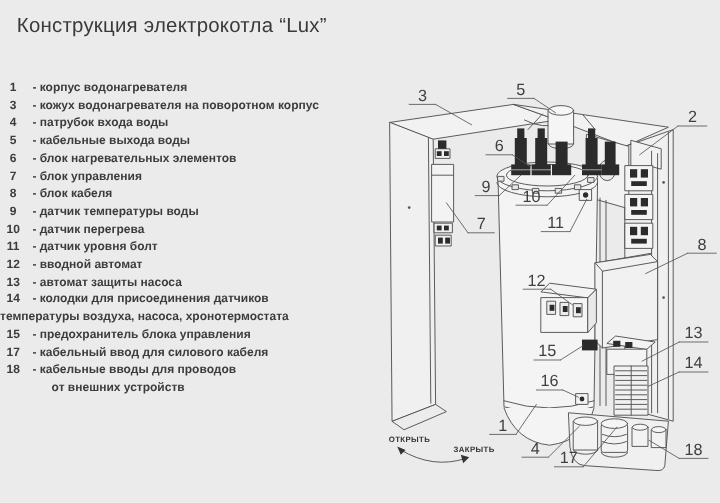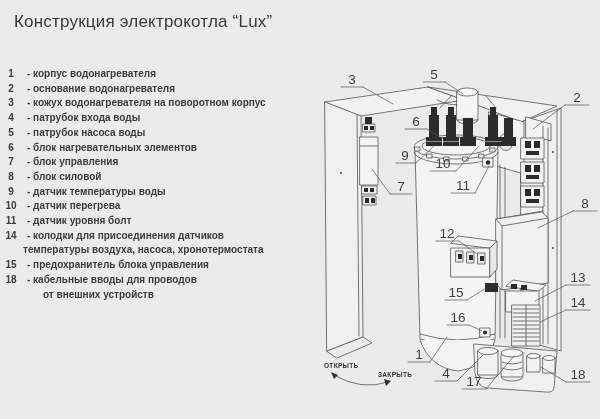--- a/index.html
+++ b/index.html
@@ -13,55 +13,57 @@
     position:absolute;left:14px;top:12px;
     font-size:17px;font-weight:400;color:#3a3a3a;letter-spacing:.2px;
   }
   .legend{
     position:absolute;left:0;top:67px;width:330px;
     font-size:10px;font-weight:bold;line-height:14.7px;color:#3c3c3c;
   }
   .legend .row{white-space:nowrap;}
   .legend .num{display:inline-block;width:22px;text-align:center;}
   .legend .txt{padding-left:5px;}
-  .legend .cont14{margin-left:23px;white-space:nowrap;}
+  .legend .cont14{white-space:nowrap;}
   .legend .cont18{margin-left:43px;white-space:nowrap;}
   .diagram{position:absolute;left:310px;top:40px;width:290px;height:379px;}
   svg text.callout{
     font-family:"Liberation Sans",sans-serif;
     font-size:13.5px;fill:#3f3f3f;
   }
   svg text.swing{
     font-family:"Liberation Sans",sans-serif;
     font-size:6.5px;font-weight:bold;fill:#333;letter-spacing:.3px;
   }
 </style>
 </head>
 <body>
 
 <div class="screen">
 
   <div class="title">Конструкция электрокотла “Lux”</div>
 
   <div class="legend">
     <div class="row"><span class="num">1</span><span class="txt">- корпус водонагревателя</span></div>
-    <div class="row"><span class="num">2</span><span class="txt">- основание водонагревателя</span></div>
     <div class="row"><span class="num">3</span><span class="txt">- кожух водонагревателя на поворотном корпус</span></div>
     <div class="row"><span class="num">4</span><span class="txt">- патрубок входа воды</span></div>
-    <div class="row"><span class="num">5</span><span class="txt">- патрубок насоса воды</span></div>
+    <div class="row"><span class="num">5</span><span class="txt">- кабельные выхода воды</span></div>
     <div class="row"><span class="num">6</span><span class="txt">- блок нагревательных элементов</span></div>
     <div class="row"><span class="num">7</span><span class="txt">- блок управления</span></div>
-    <div class="row"><span class="num">8</span><span class="txt">- блок силовой</span></div>
+    <div class="row"><span class="num">8</span><span class="txt">- блок кабеля</span></div>
     <div class="row"><span class="num">9</span><span class="txt">- датчик температуры воды</span></div>
     <div class="row"><span class="num">10</span><span class="txt">- датчик перегрева</span></div>
     <div class="row"><span class="num">11</span><span class="txt">- датчик уровня болт</span></div>
+    <div class="row"><span class="num">12</span><span class="txt">- вводной автомат</span></div>
+    <div class="row"><span class="num">13</span><span class="txt">- автомат защиты насоса</span></div>
     <div class="row"><span class="num">14</span><span class="txt">- колодки для присоединения датчиков</span>
       <div class="cont14">температуры воздуха, насоса, хронотермостата</div>
     </div>
     <div class="row"><span class="num">15</span><span class="txt">- предохранитель блока управления</span></div>
+    <div class="row"><span class="num">17</span><span class="txt">- кабельный ввод для силового кабеля</span></div>
     <div class="row"><span class="num">18</span><span class="txt">- кабельные вводы  для проводов</span>
       <div class="cont18">от внешних устройств</div>
     </div>
   </div>
 
   <svg class="diagram" viewBox="310 40 290 379" width="290" height="379" stroke="#555" stroke-width="0.8" fill="none" stroke-linejoin="round" stroke-linecap="round">
 
     <g>
       <path d="M325,102 L428,87 L464,100 L361,116 Z" fill="#f2f2f2"></path>
       <path d="M325,102 L361,116 L363,337 L327,351 Z" fill="#f0f0f0"></path>

